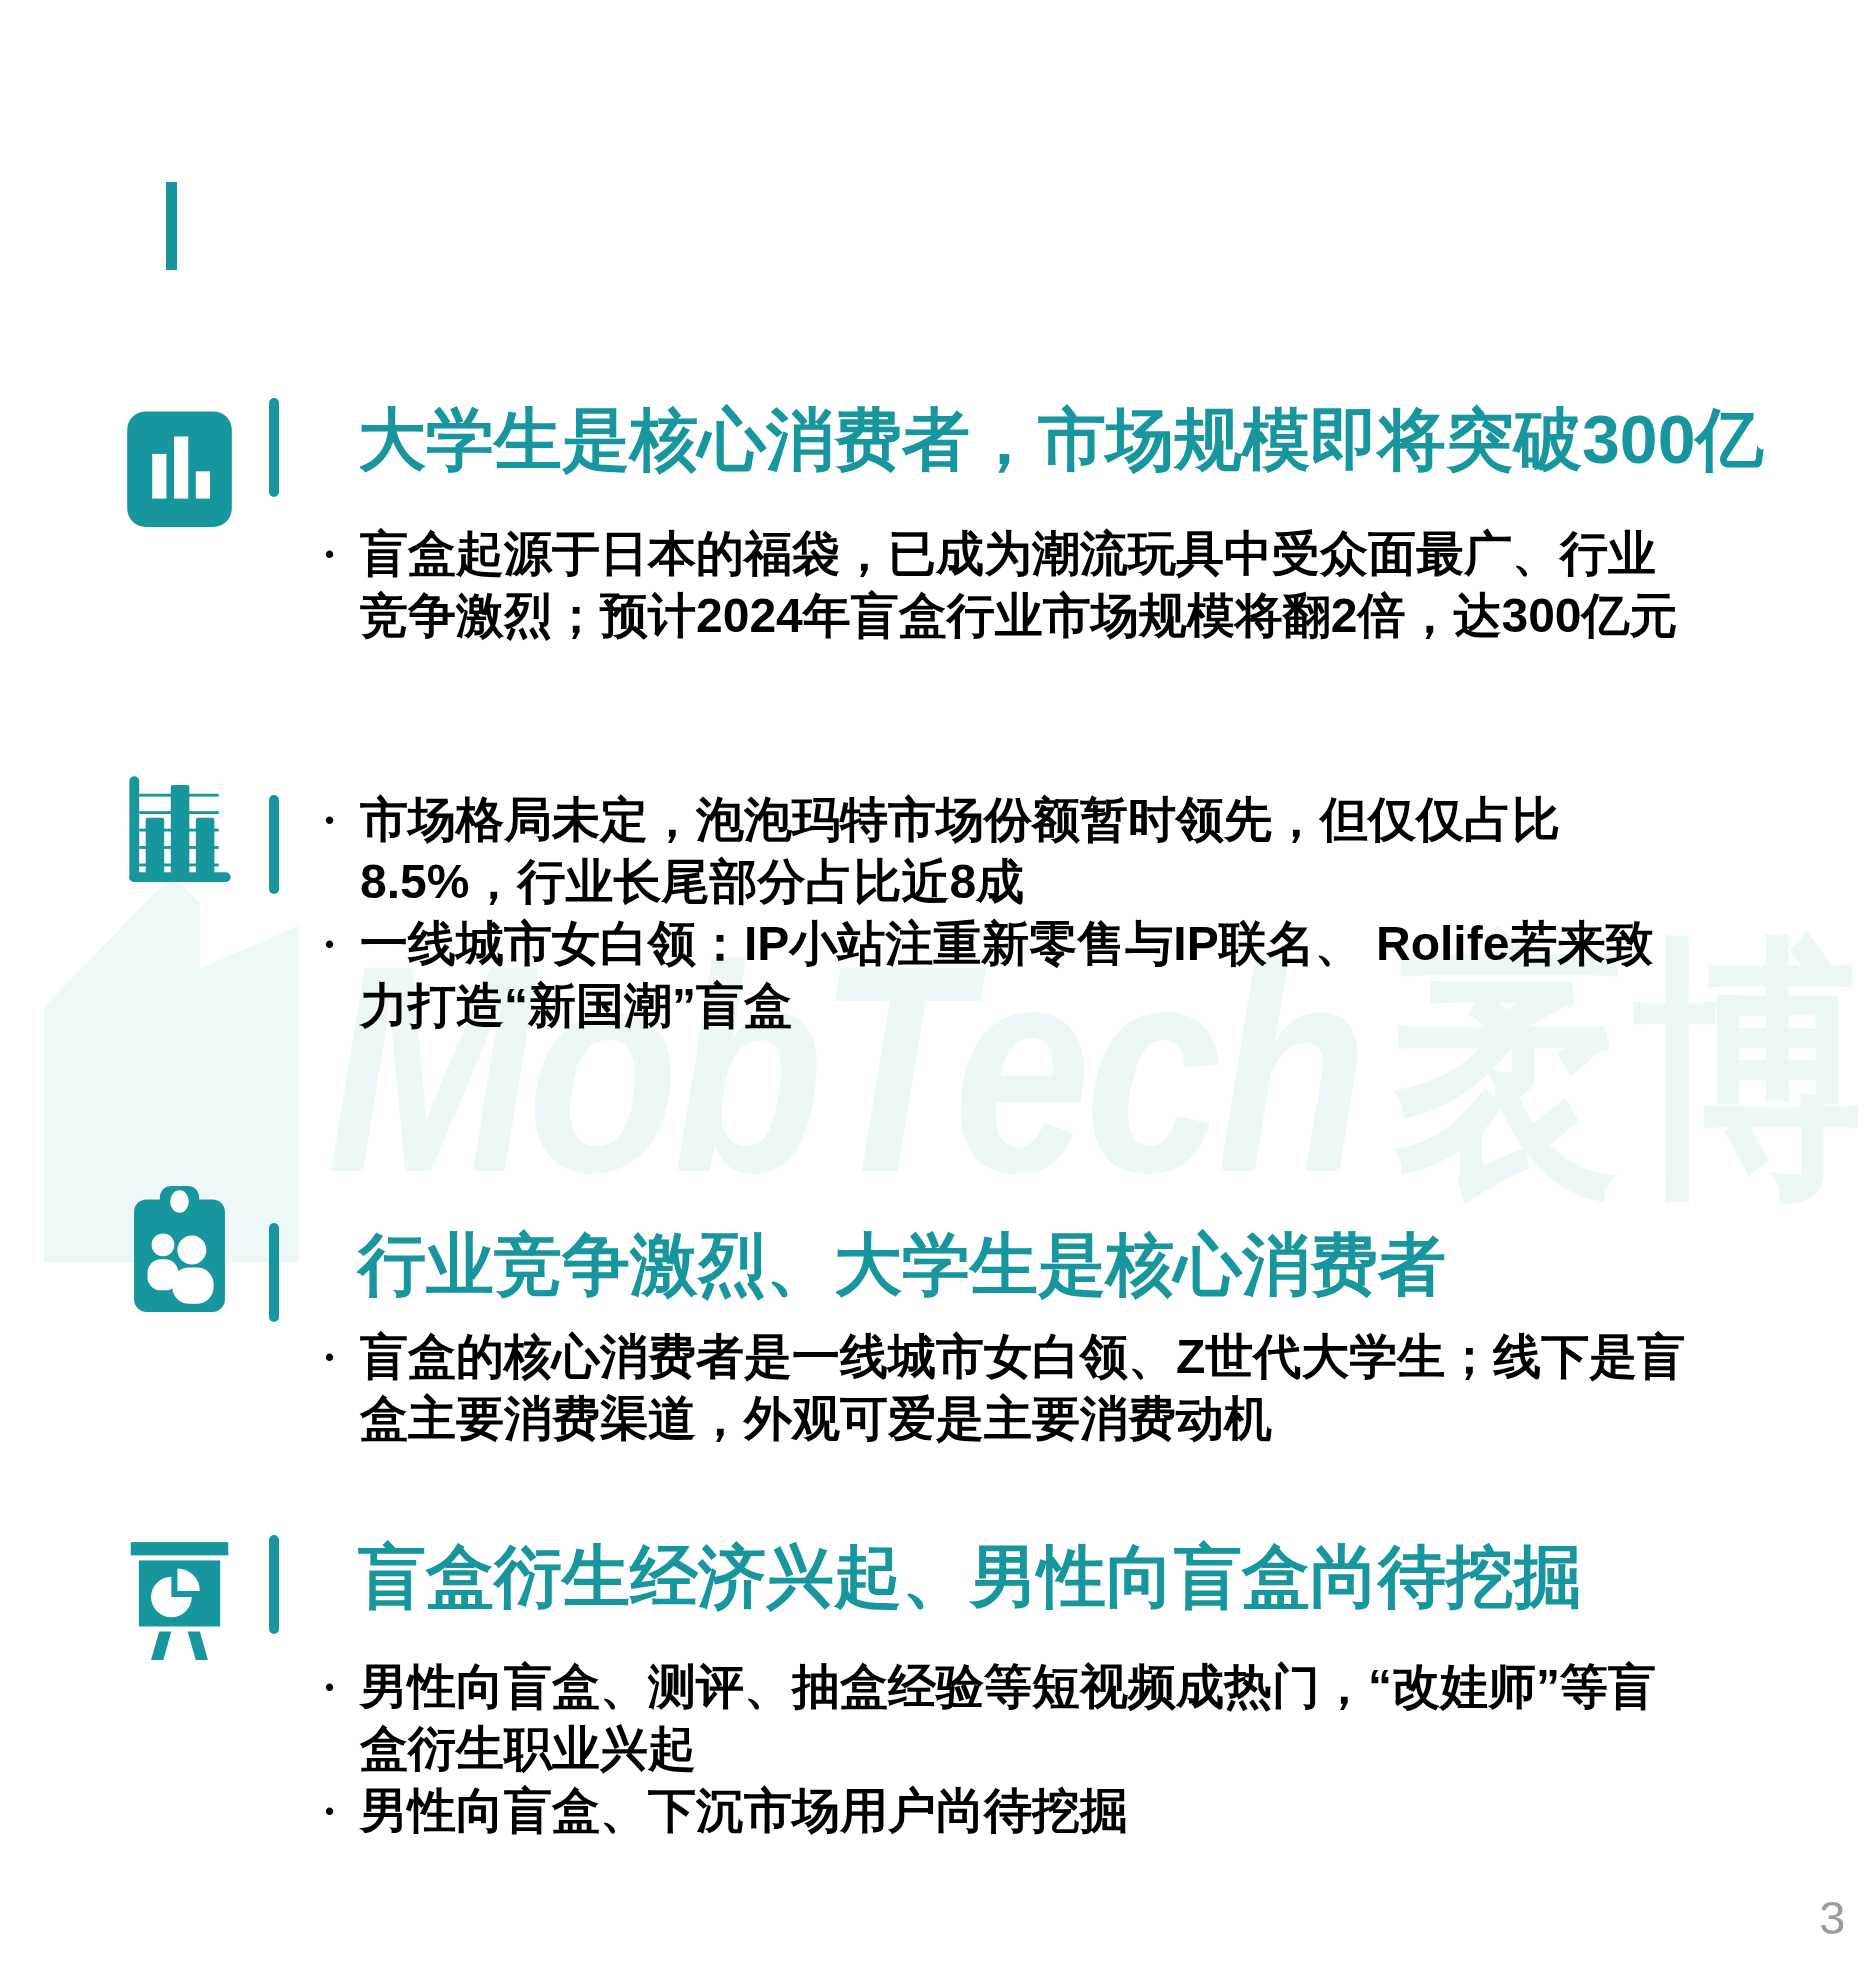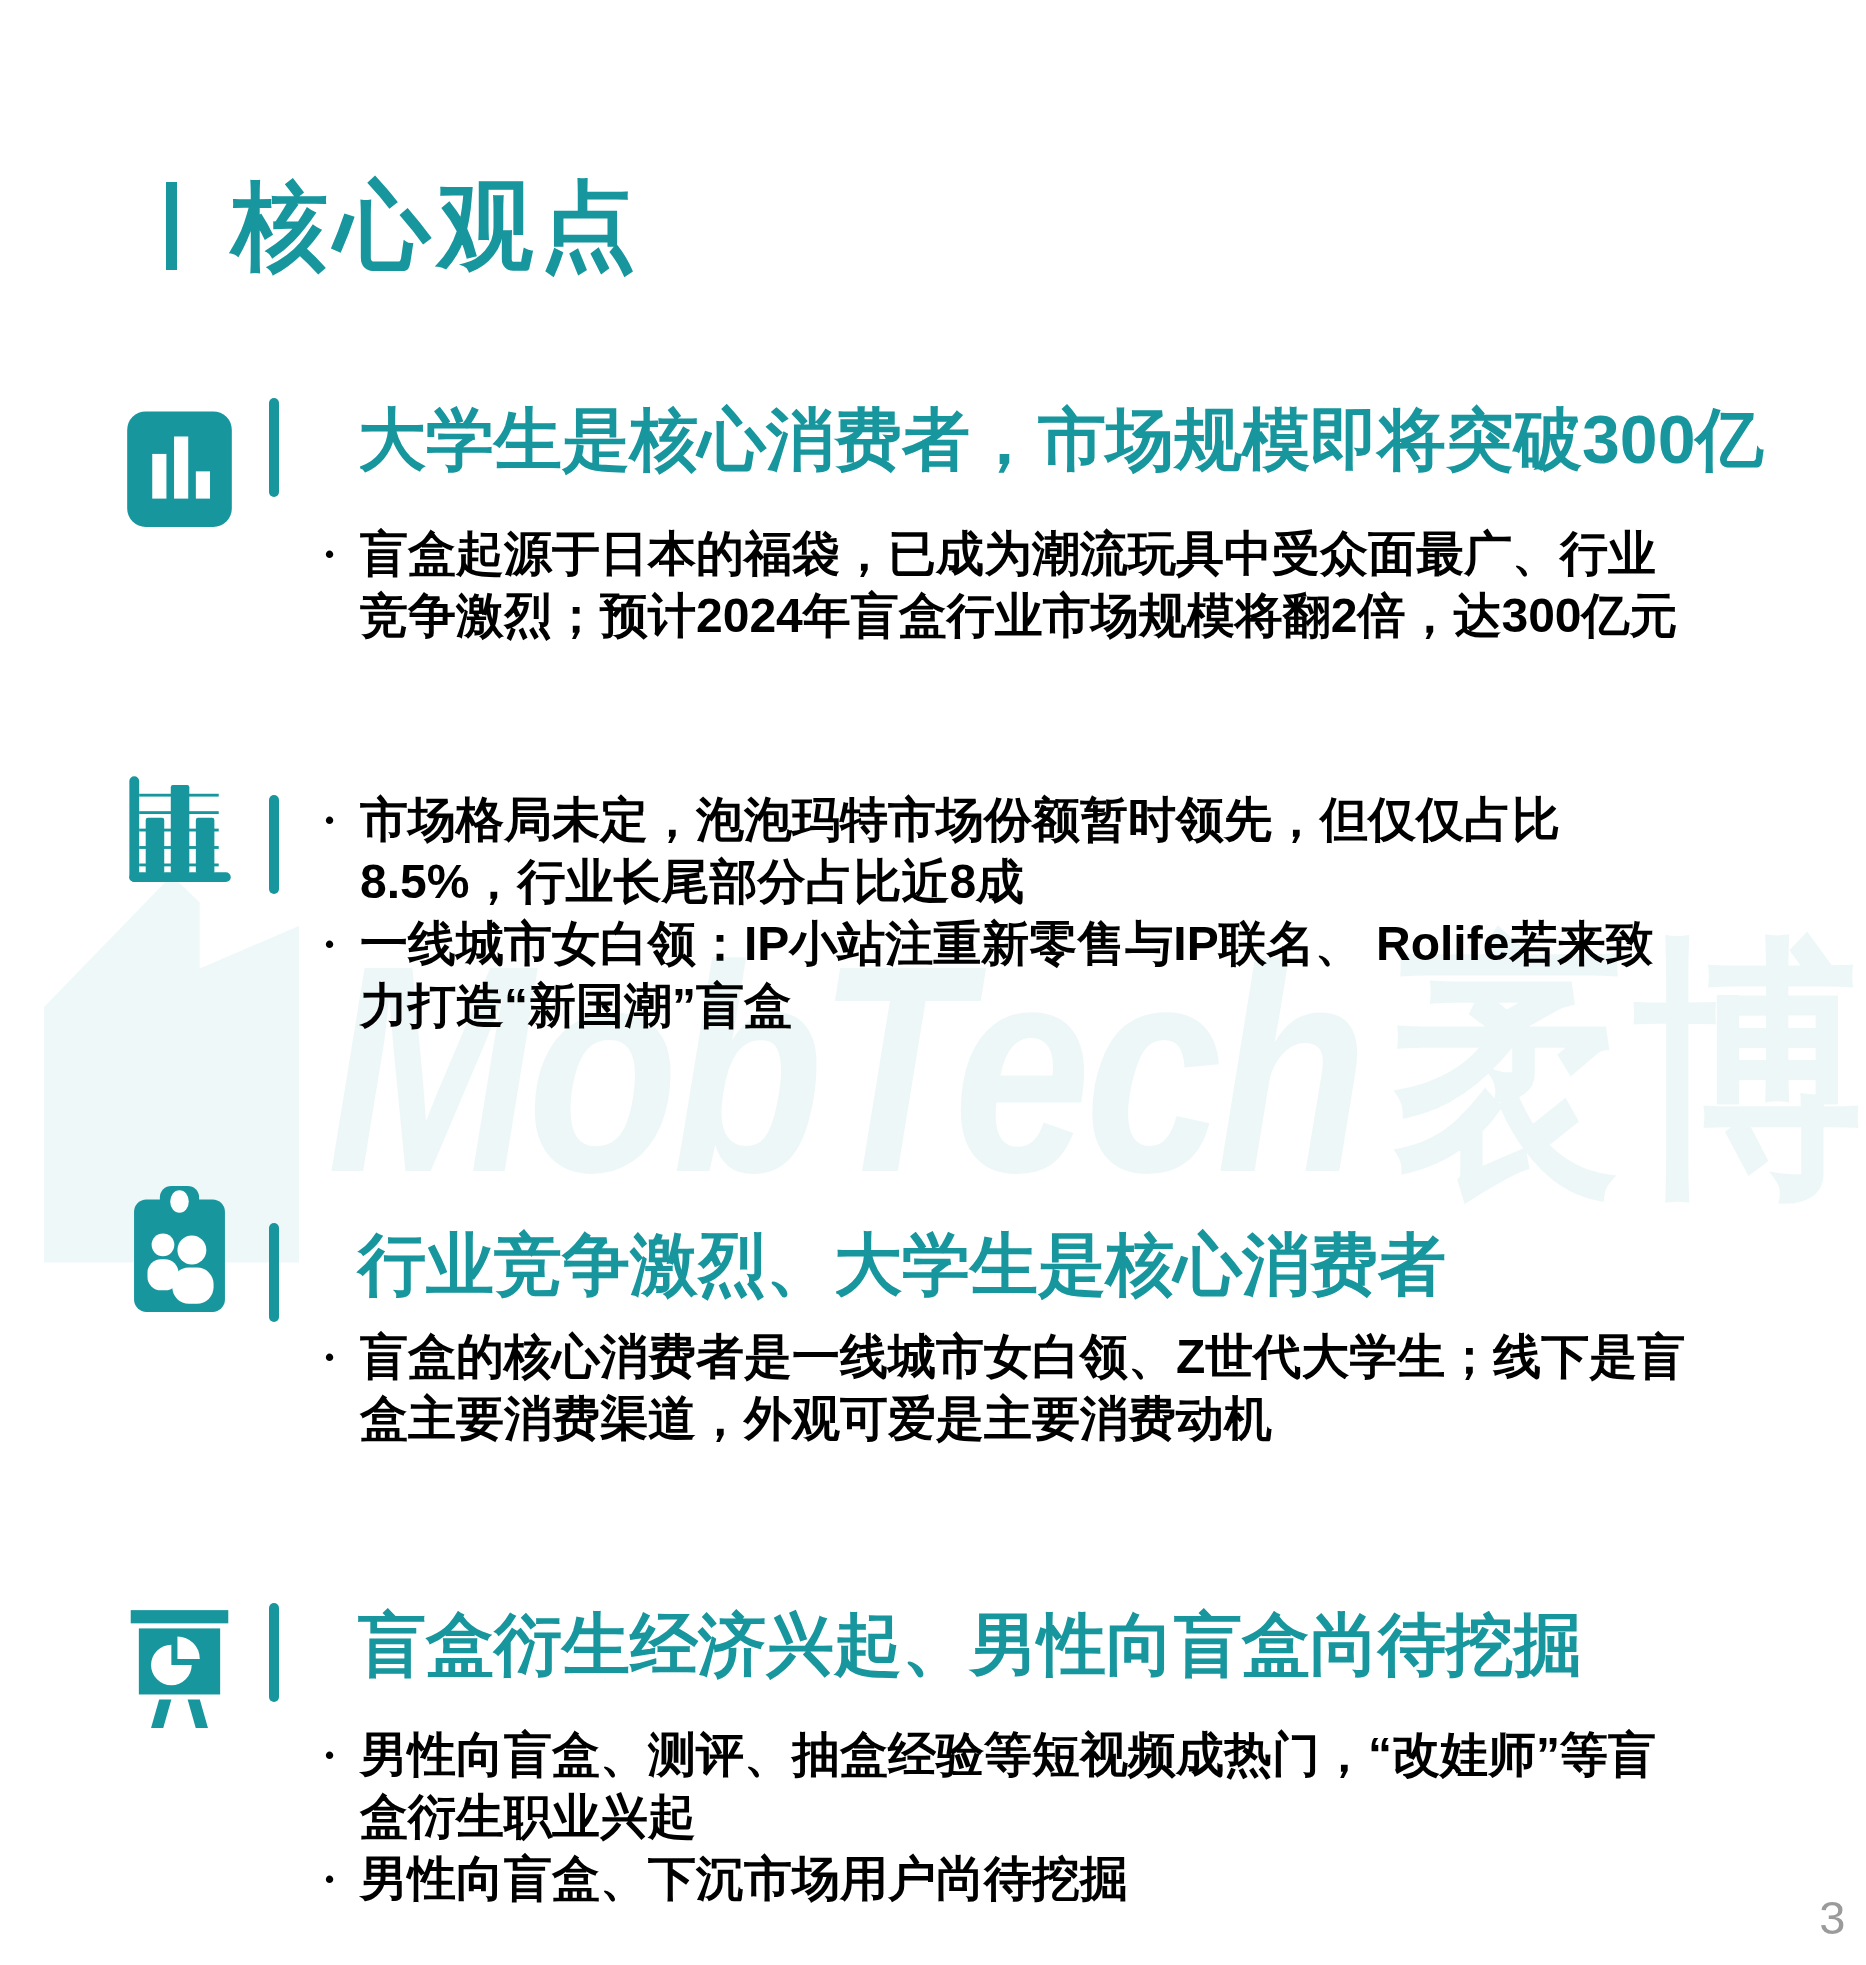--- a/index.html
+++ b/index.html
@@ -69,21 +69,21 @@
   }
   .bullets li{display:flex;margin-left:-33px;}
   .bullet-marker{width:35px;flex:none;font-size:26px;line-height:62px;}
   .bullet-text{width:1327px;}
 
   .section-1{top:395px; --hmt:2.5px;  --bmt:43px;}
   .section-1 .icon-box{margin-top:9.2px;}
   .section-2{top:770px;--hmt:25px; --bmt:19px;}
   .section-3{top:1182px;--hmt:41px; --bmt:21px;}
   .section-3 .icon-box{margin-top:4.2px;}
-  .section-4{top:1597px;--hmt:5.8px; --bmt:39px;}
+  .section-4{top:1529px;--hmt:5.8px; --bmt:39px;}
   .section-4 .icon-box{margin-top:5px;}
 
   
   .page-number{
     position:absolute;right:21.6px;bottom:20px;
     font-size:47px;color:var(--pagenum);font-weight:400;
   }
 </style>
 </head>
 <body>
@@ -91,21 +91,20 @@
 <div class="slide">
 
   <div class="watermark">
     <div class="wm-glyph"></div>
     <span class="wm-en">MobTech</span>
     <span class="wm-cn">袤博</span>
   </div>
 
   <div class="title-block">
     <div class="title-accent-bar"></div>
-    <div class="title-text">核心观点</div>
   </div>
 
   <div class="section section-1">
     <div class="icon-box">
       <svg viewBox="0 0 100 114" xmlns="http://www.w3.org/2000/svg">
         <rect x="2" y="6" width="96" height="106" rx="17" fill="currentColor"></rect>
         <rect x="25" y="45" width="13" height="41" fill="#fff"></rect>
         <rect x="45" y="29" width="13" height="57" fill="#fff"></rect>
         <rect x="65" y="61" width="13" height="25" fill="#fff"></rect>
       </svg>

